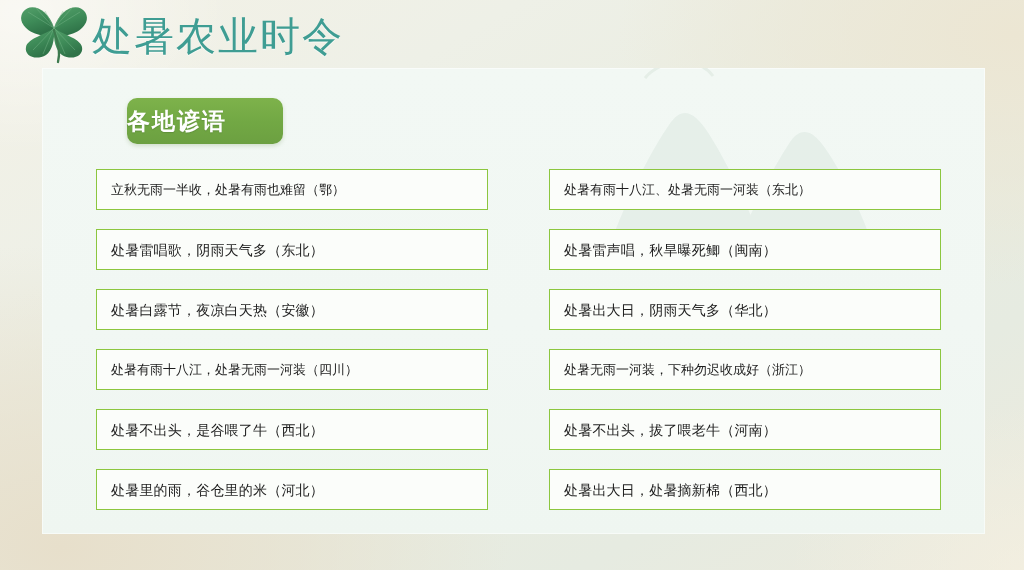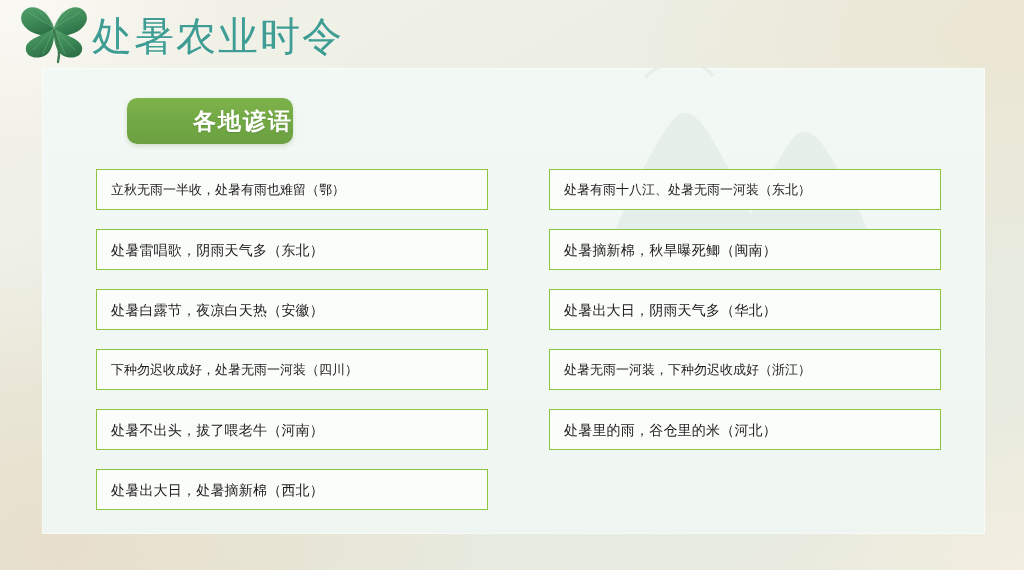--- a/index.html
+++ b/index.html
@@ -94,22 +94,21 @@
     position: absolute;
     left: 85px;
     top: 30px;
     width: 156px;
     height: 46px;
     border-radius: 10px;
     background: linear-gradient(180deg, #7eb24b 0%, #72a844 52%, #6ca041 100%);
     box-shadow: 0 2px 4px rgba(90,130,60,0.22);
     display: flex;
     align-items: center;
-    justify-content: flex-end;
-    padding-left: 10px;
+    justify-content: flex-start;
   }
   .badge-label {
     color: #ffffff;
     font-size: 23px;
     font-weight: bold;
     letter-spacing: 2px;
     line-height: 26px;
     text-shadow: 0 1px 1px rgba(70,105,45,0.35);
   }
 
@@ -213,38 +212,41 @@
         <span class="proverb-text">立秋无雨一半收，处暑有雨也难留（鄂）</span>
       </div>
       <div class="proverb-box wide">
         <span class="proverb-text">处暑有雨十八江、处暑无雨一河装（东北）</span>
       </div>
 
       <div class="proverb-box">
         <span class="proverb-text">处暑雷唱歌，阴雨天气多（东北）</span>
       </div>
       <div class="proverb-box">
-        <span class="proverb-text">处暑摘新棉，秋旱曝死鲫（闽南）</span>
+        <span class="proverb-text">处暑雷声唱，秋旱曝死鲫（闽南）</span>
       </div>
 
       <div class="proverb-box">
         <span class="proverb-text">处暑白露节，夜凉白天热（安徽）</span>
       </div>
       <div class="proverb-box">
         <span class="proverb-text">处暑出大日，阴雨天气多（华北）</span>
       </div>
 
       <div class="proverb-box wide">
-        <span class="proverb-text">下种勿迟收成好，处暑无雨一河装（四川）</span>
+        <span class="proverb-text">处暑有雨十八江，处暑无雨一河装（四川）</span>
       </div>
       <div class="proverb-box wide">
         <span class="proverb-text">处暑无雨一河装，下种勿迟收成好（浙江）</span>
       </div>
 
       <div class="proverb-box">
+        <span class="proverb-text">处暑不出头，是谷喂了牛（西北）</span>
+      </div>
+      <div class="proverb-box">
         <span class="proverb-text">处暑不出头，拔了喂老牛（河南）</span>
       </div>
 
       <div class="proverb-box">
         <span class="proverb-text">处暑里的雨，谷仓里的米（河北）</span>
       </div>
       <div class="proverb-box">
         <span class="proverb-text">处暑出大日，处暑摘新棉（西北）</span>
       </div>
 

